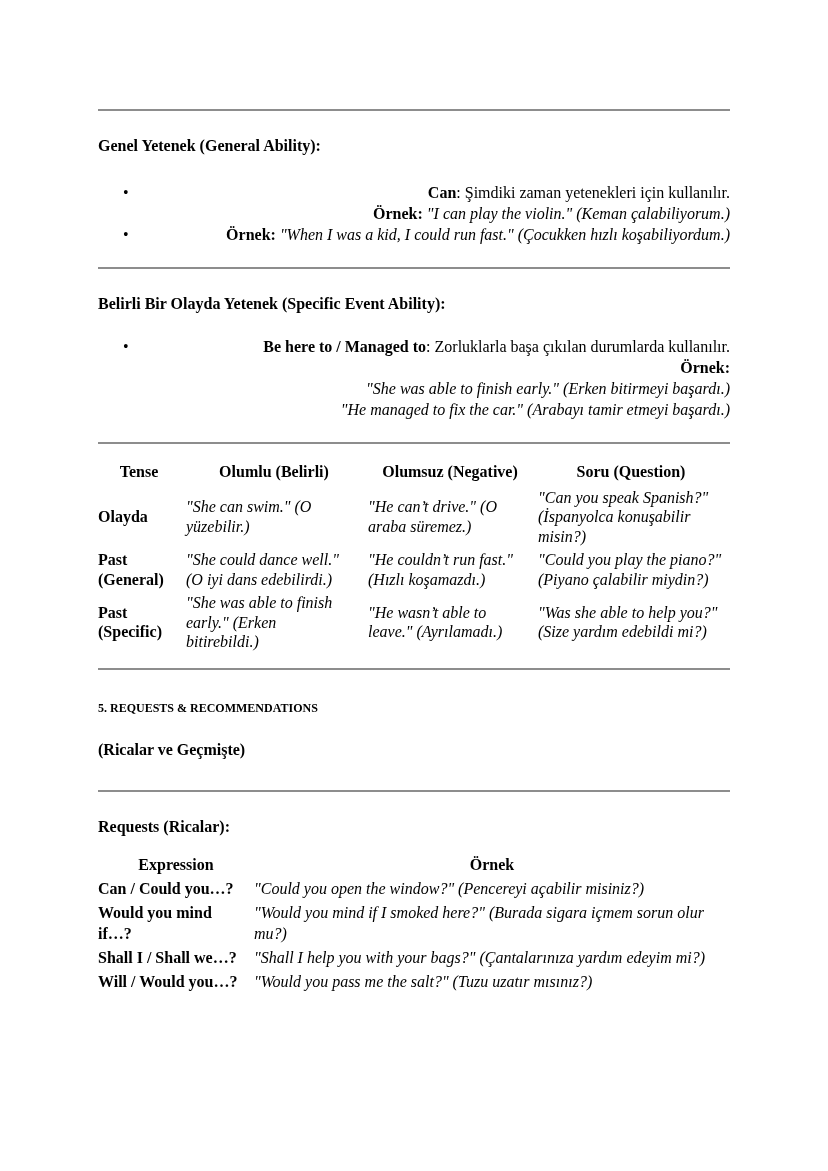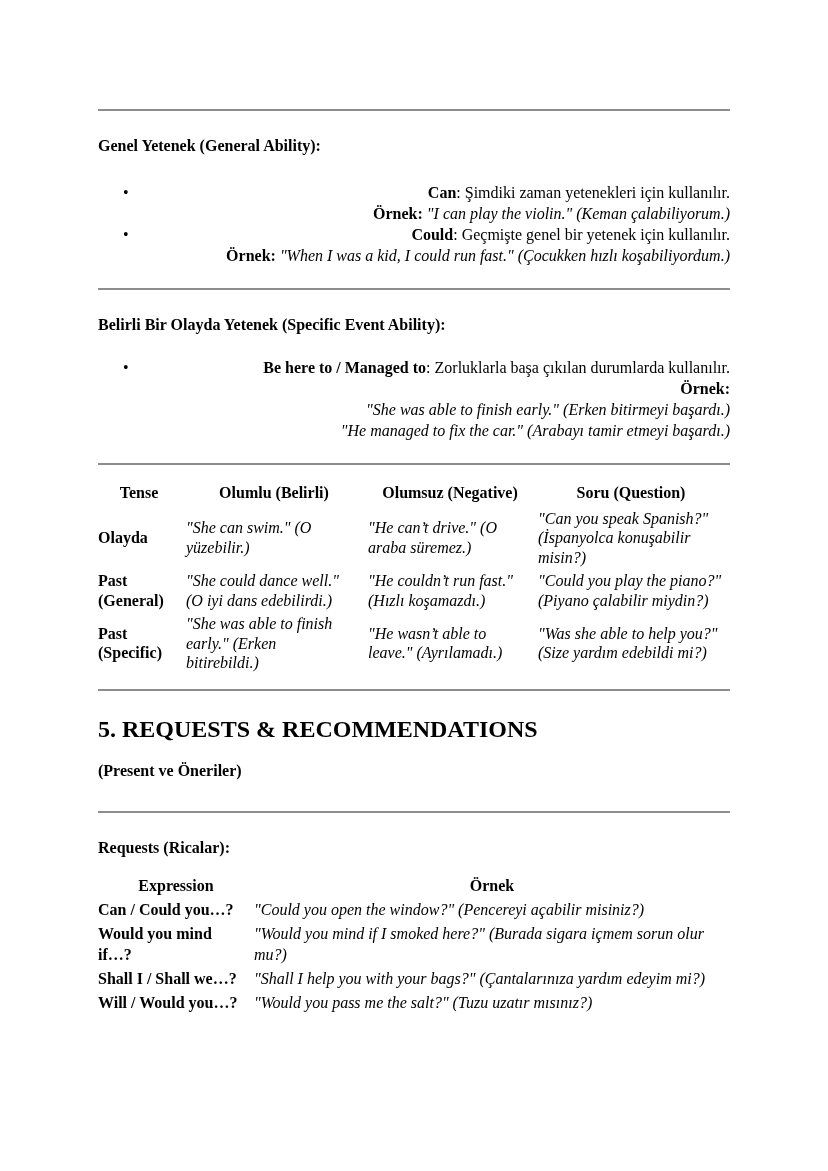--- a/index.html
+++ b/index.html
@@ -20,21 +20,21 @@
     list-style:none; margin:26px 0 0 0; padding:0 0 0 48px; line-height:21px;
   }
   .bullets li { position:relative; margin:0;text-align:right; }
   .bullets li::before {
     content:"\2022"; position:absolute; left:-23px; top:0; font-size:16px;
   }
   .line { display:block; }
   .b { font-weight:bold; }
   .i { font-style:italic; }
   .big-heading {
-    font-size:24px; font-weight:bold; margin:26px 0 0 0; line-height:24px;
+    font-size:12px; font-weight:bold; margin:26px 0 0 0; line-height:24px;
   }
   .sub-heading {
     font-size:16px; font-weight:bold; margin:20px 0 0 0; line-height:20px;
   }
   .mt-hr2 { margin-top:22px; }
   .mt-hr3 { margin-top:22px; }
   .mt-hr4 { margin-top:14px; }
   .mt-hr5 { margin-top:30px; }
   table { border-collapse:collapse; table-layout:fixed; width:632px; }
   .structure-table { margin-top:16px; line-height:19.5px; }
@@ -64,21 +64,20 @@
   <hr class="rule">
 
   <h2 class="sec-heading">Genel Yetenek (General Ability):</h2>
 
   <ul class="bullets">
     <li>
       <span class="line"><span class="b">Can</span><span>: Şimdiki zaman yetenekleri için kullanılır.</span></span>
       <span class="line"><span class="b">Örnek:</span> <span class="i">"I can play the violin." (Keman çalabiliyorum.)</span></span>
     </li>
     <li>
-      <span class="line"><span class="b">Could</span><span>: Geçmişte genel bir yetenek için kullanılır.</span></span>
       <span class="line"><span class="b">Örnek:</span> <span class="i">"When I was a kid, I could run fast." (Çocukken hızlı koşabiliyordum.)</span></span>
     </li>
   </ul>
 
   <hr class="rule mt-hr2">
 
   <h2 class="sec-heading">Belirli Bir Olayda Yetenek (Specific Event Ability):</h2>
 
   <ul class="bullets" style="margin-top:22px">
     <li>
@@ -124,21 +123,21 @@
       <td class="ex c3">"He wasn’t able to leave." (Ayrılamadı.)</td>
       <td class="ex c4">"Was she able to help you?" (Size yardım edebildi mi?)</td>
     </tr>
   </tbody>
     </table>
 
   <hr class="rule mt-hr4">
 
   <h1 class="big-heading">5. REQUESTS &amp; RECOMMENDATIONS</h1>
 
-  <div class="sub-heading">(Present ve Öneriler)</div>
+  <div class="sub-heading">(Ricalar ve Geçmişte)</div>
 
   <hr class="rule mt-hr5">
 
   <h2 class="sec-heading">Requests (Ricalar):</h2>
 
   <table class="requests-table">
     <colgroup>
       <col style="width:156px">
         <col style="width:476px">
     </colgroup>

